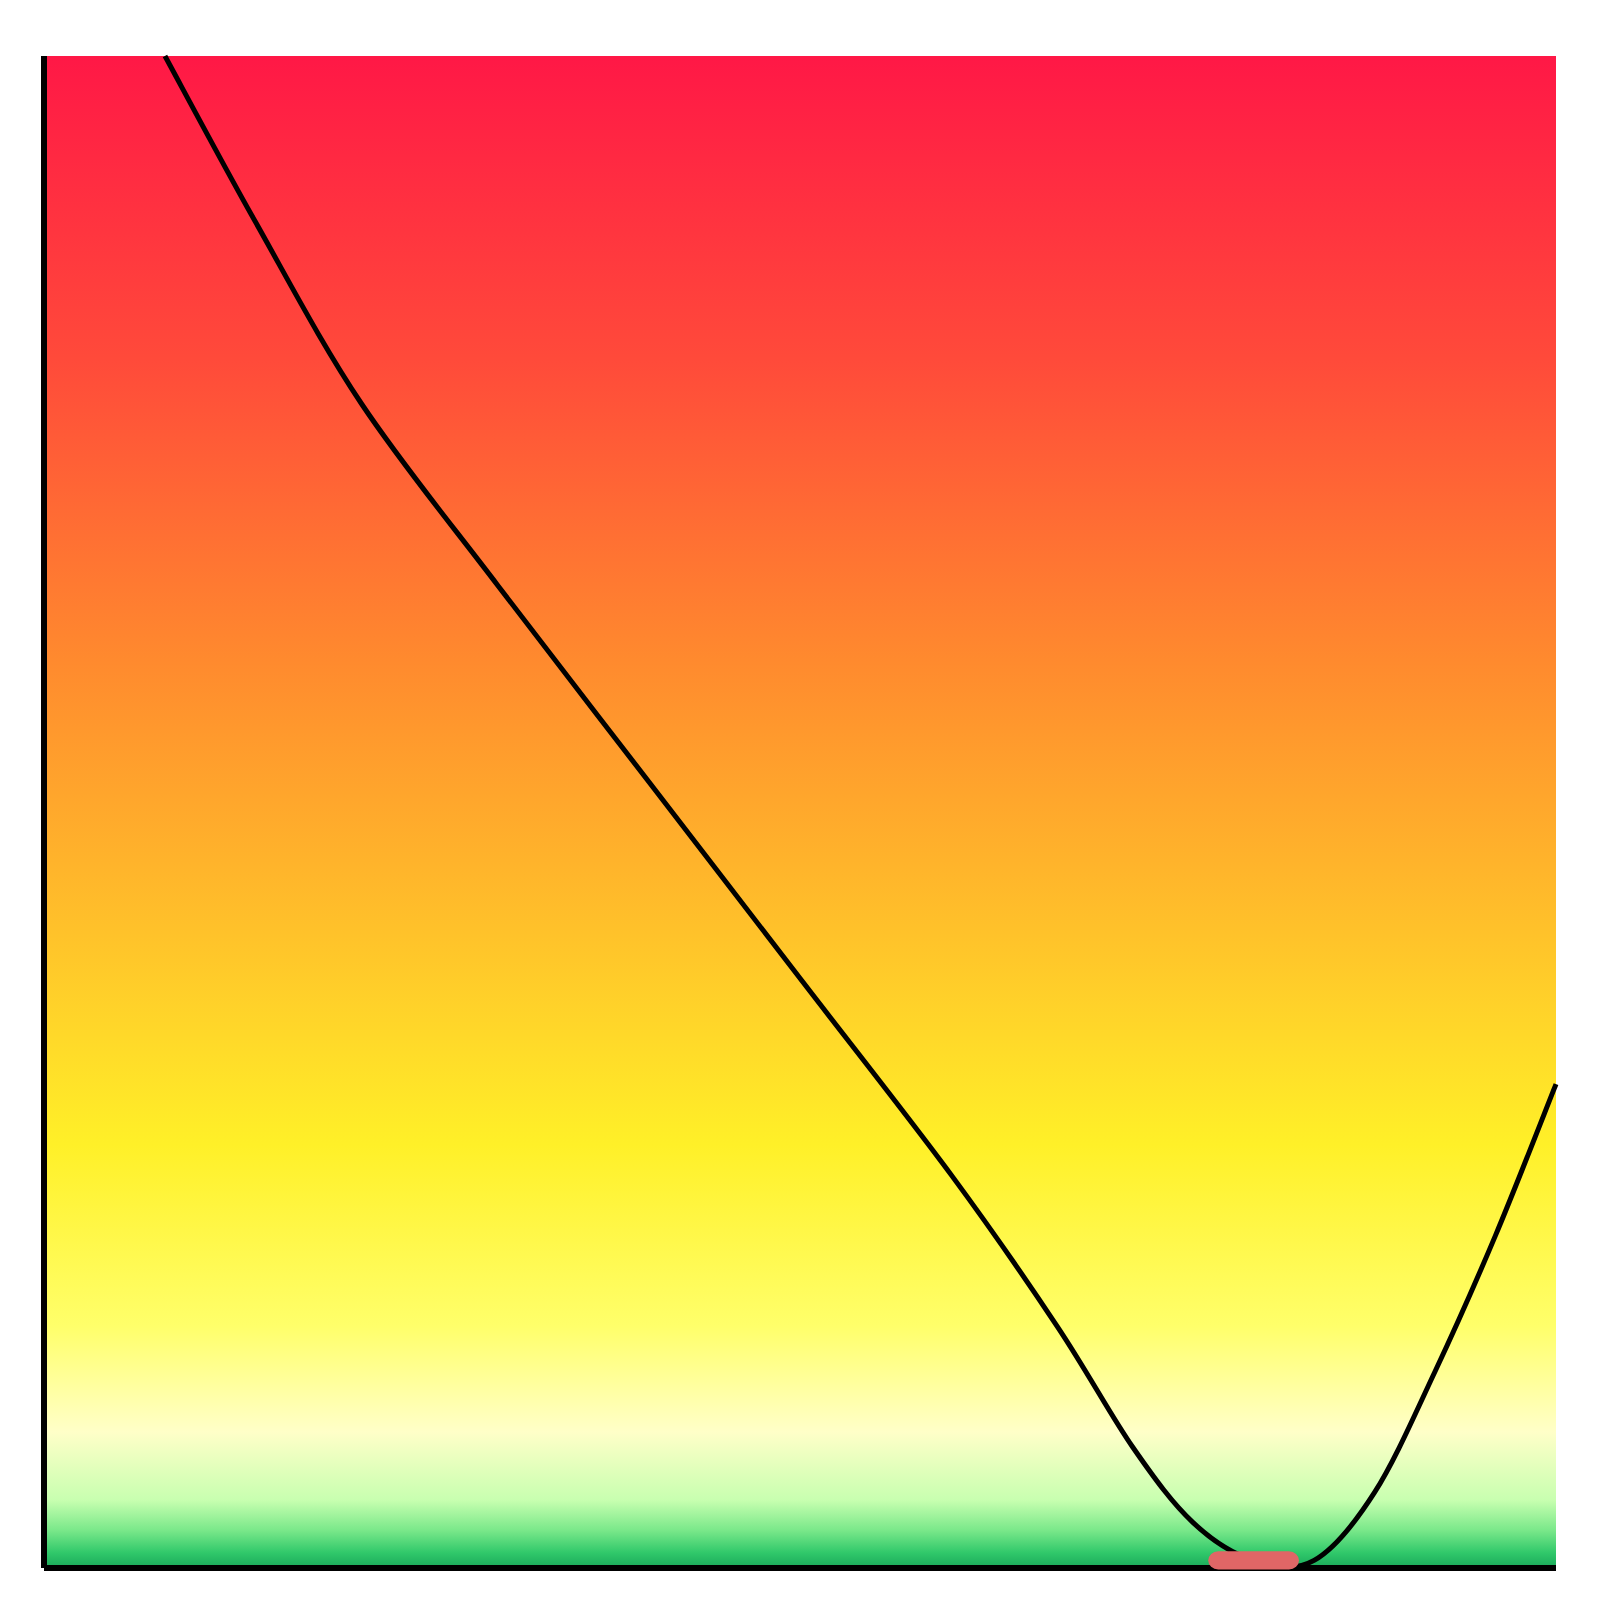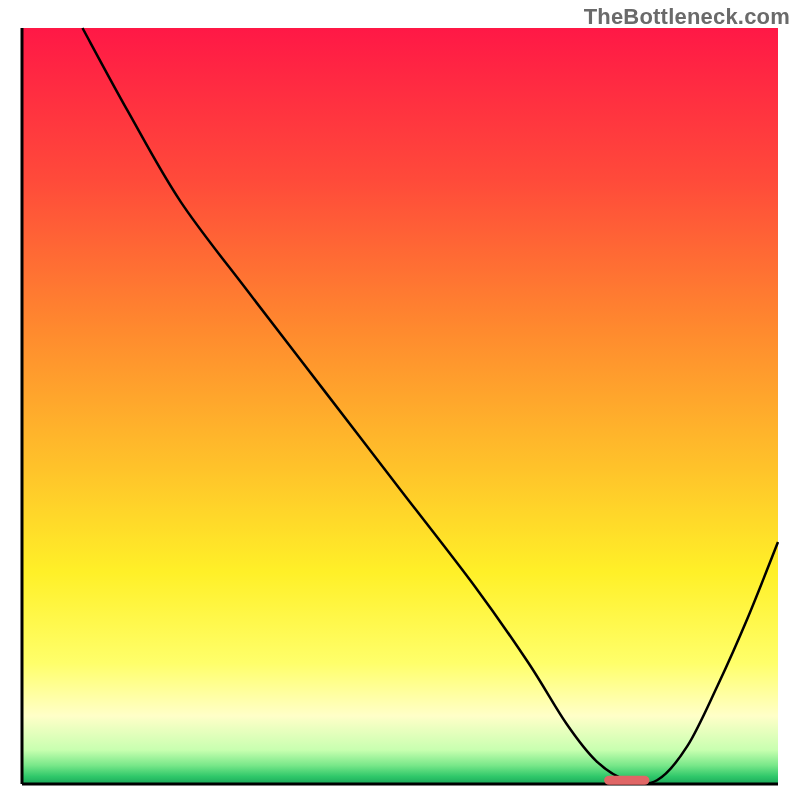--- a/index.html
+++ b/index.html
@@ -27,21 +27,20 @@
     z-index: 10;
   }
   svg {
     display: block;
   }
 </style>
 </head>
 <body>
 
 <div class="chart-container">
-  <div class="watermark">TheBottleneck.com</div>
   <svg id="chart-svg" width="800" height="800" viewBox="0 0 800 800">
     <defs>
       <linearGradient id="bg-grad" x1="0" y1="0" x2="0" y2="1">
           <stop offset="0.00%" stop-color="#ff1846"></stop>
           <stop offset="20.00%" stop-color="#ff4a3a"></stop>
           <stop offset="40.00%" stop-color="#ff8a2e"></stop>
           <stop offset="58.00%" stop-color="#ffc22a"></stop>
           <stop offset="72.00%" stop-color="#fff028"></stop>
           <stop offset="84.00%" stop-color="#ffff6a"></stop>
           <stop offset="91.00%" stop-color="#ffffc8"></stop>

